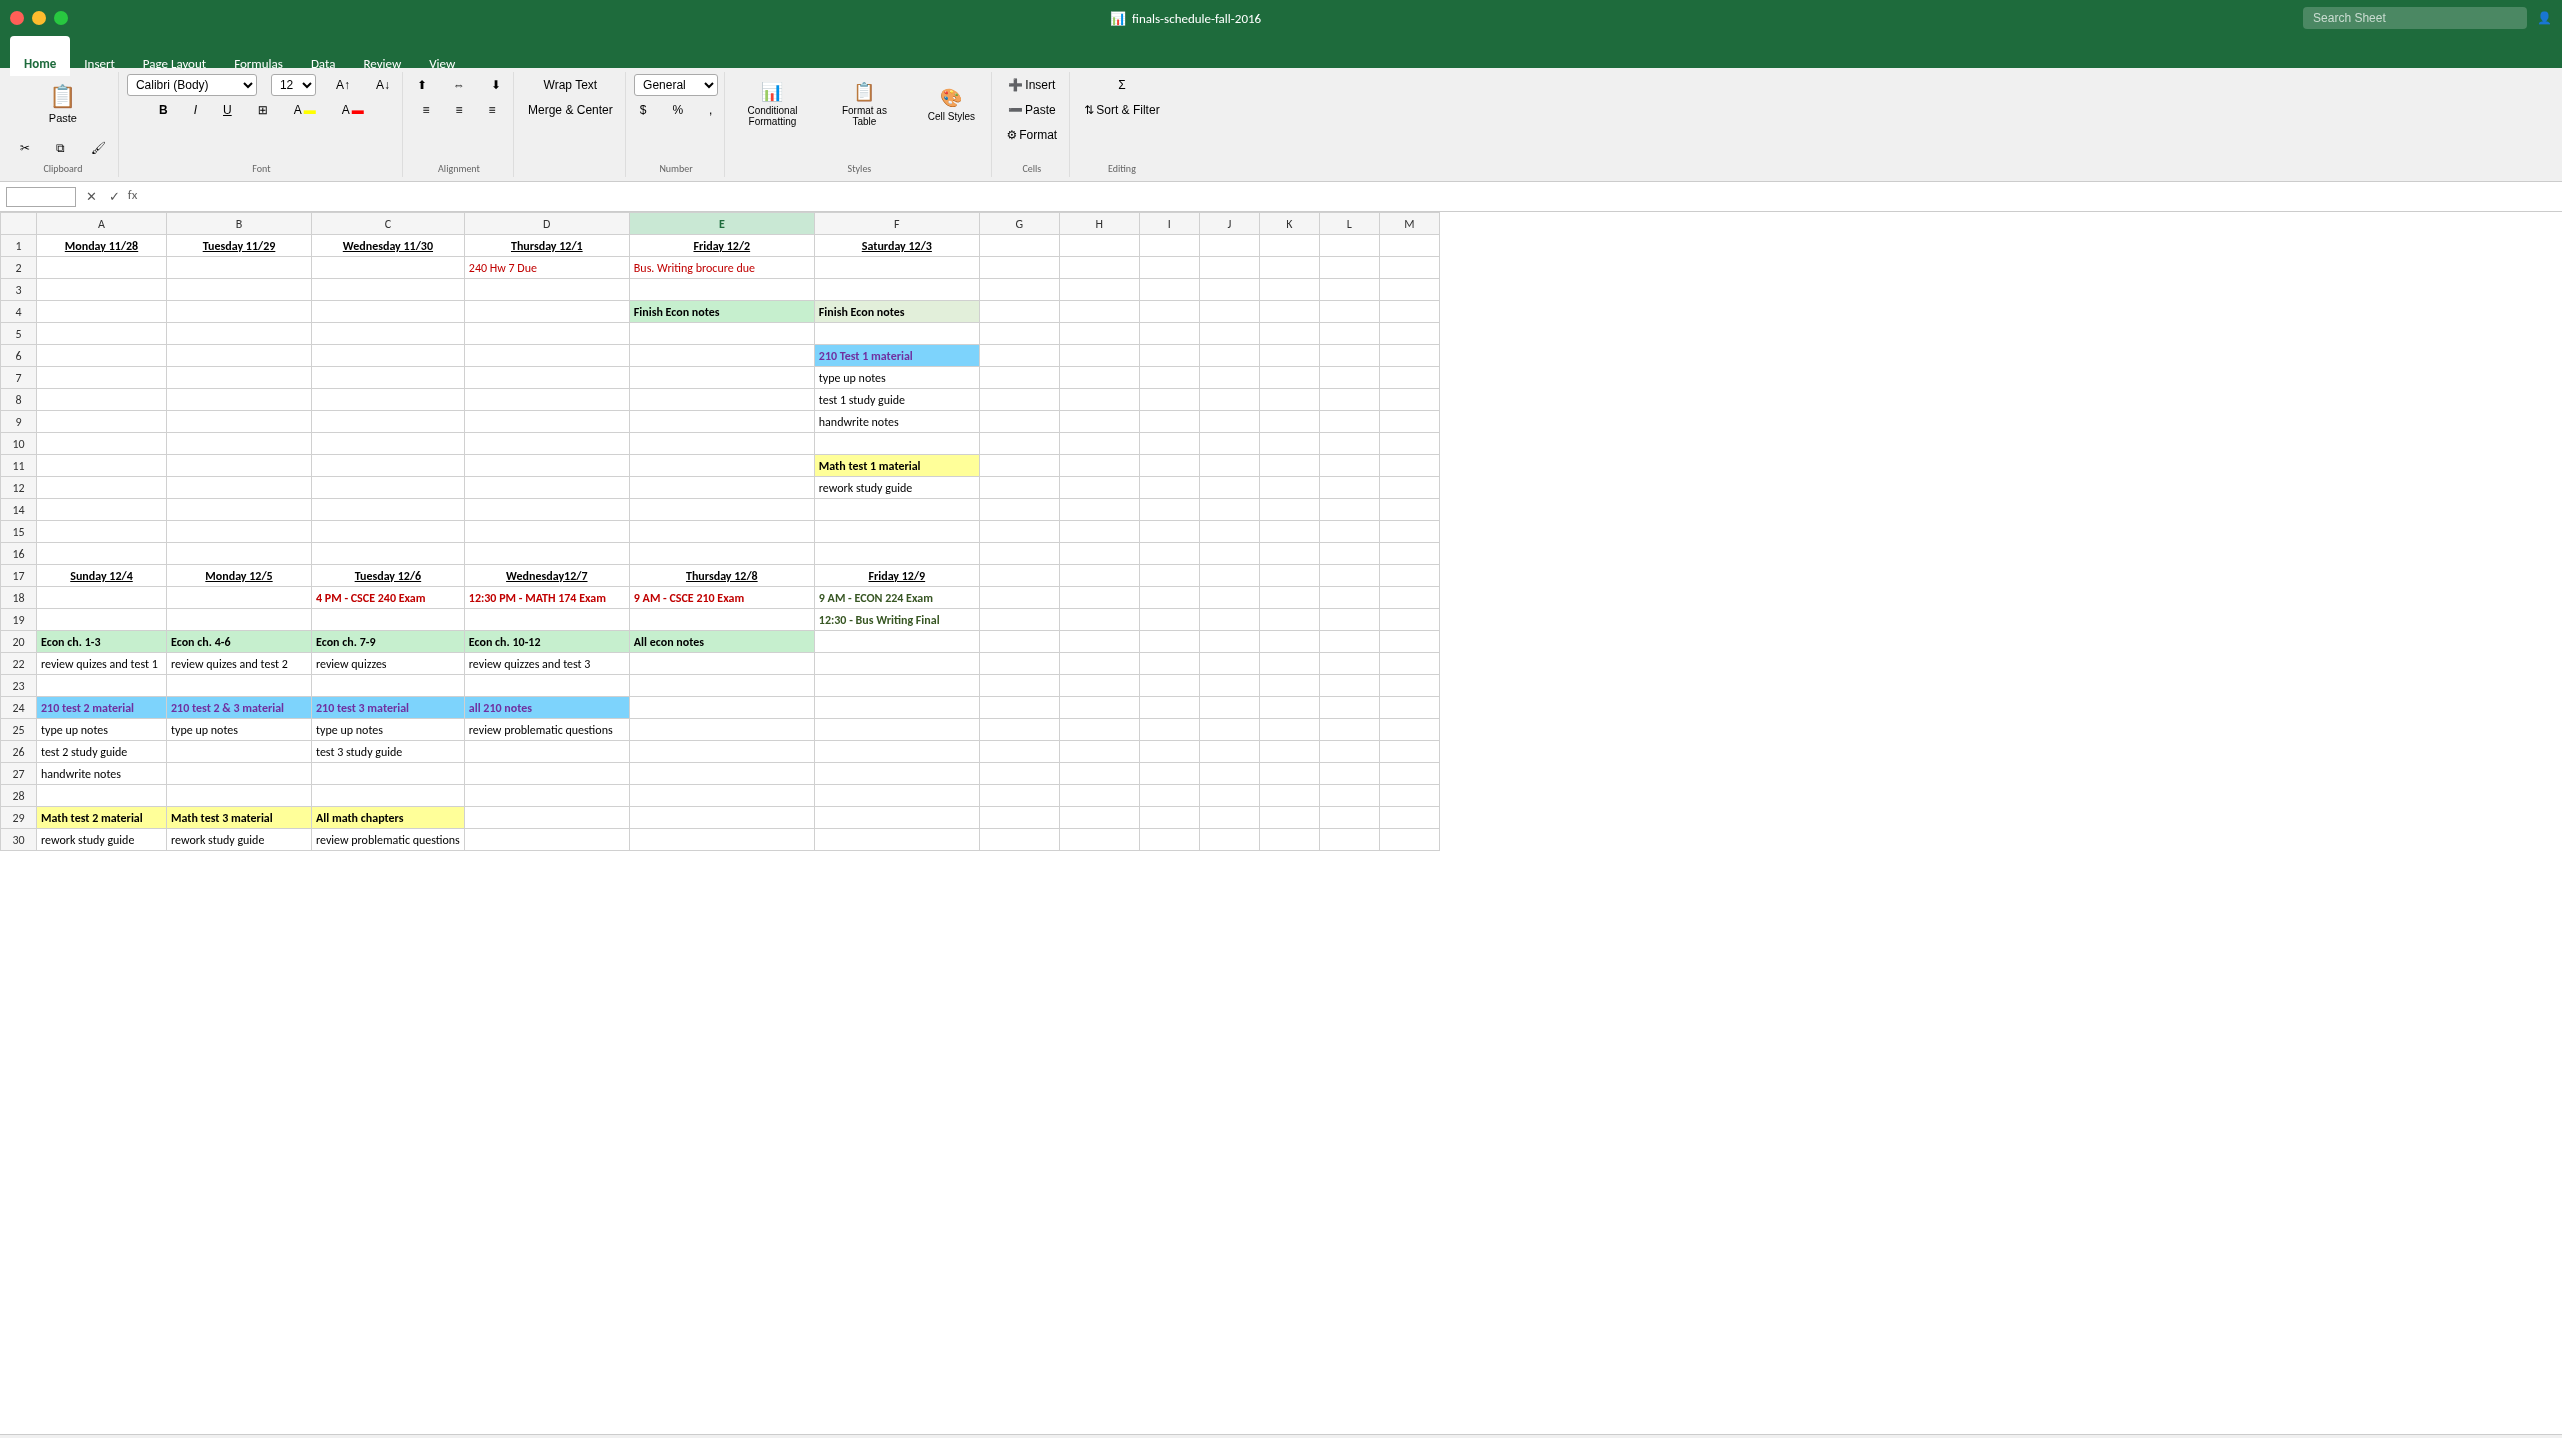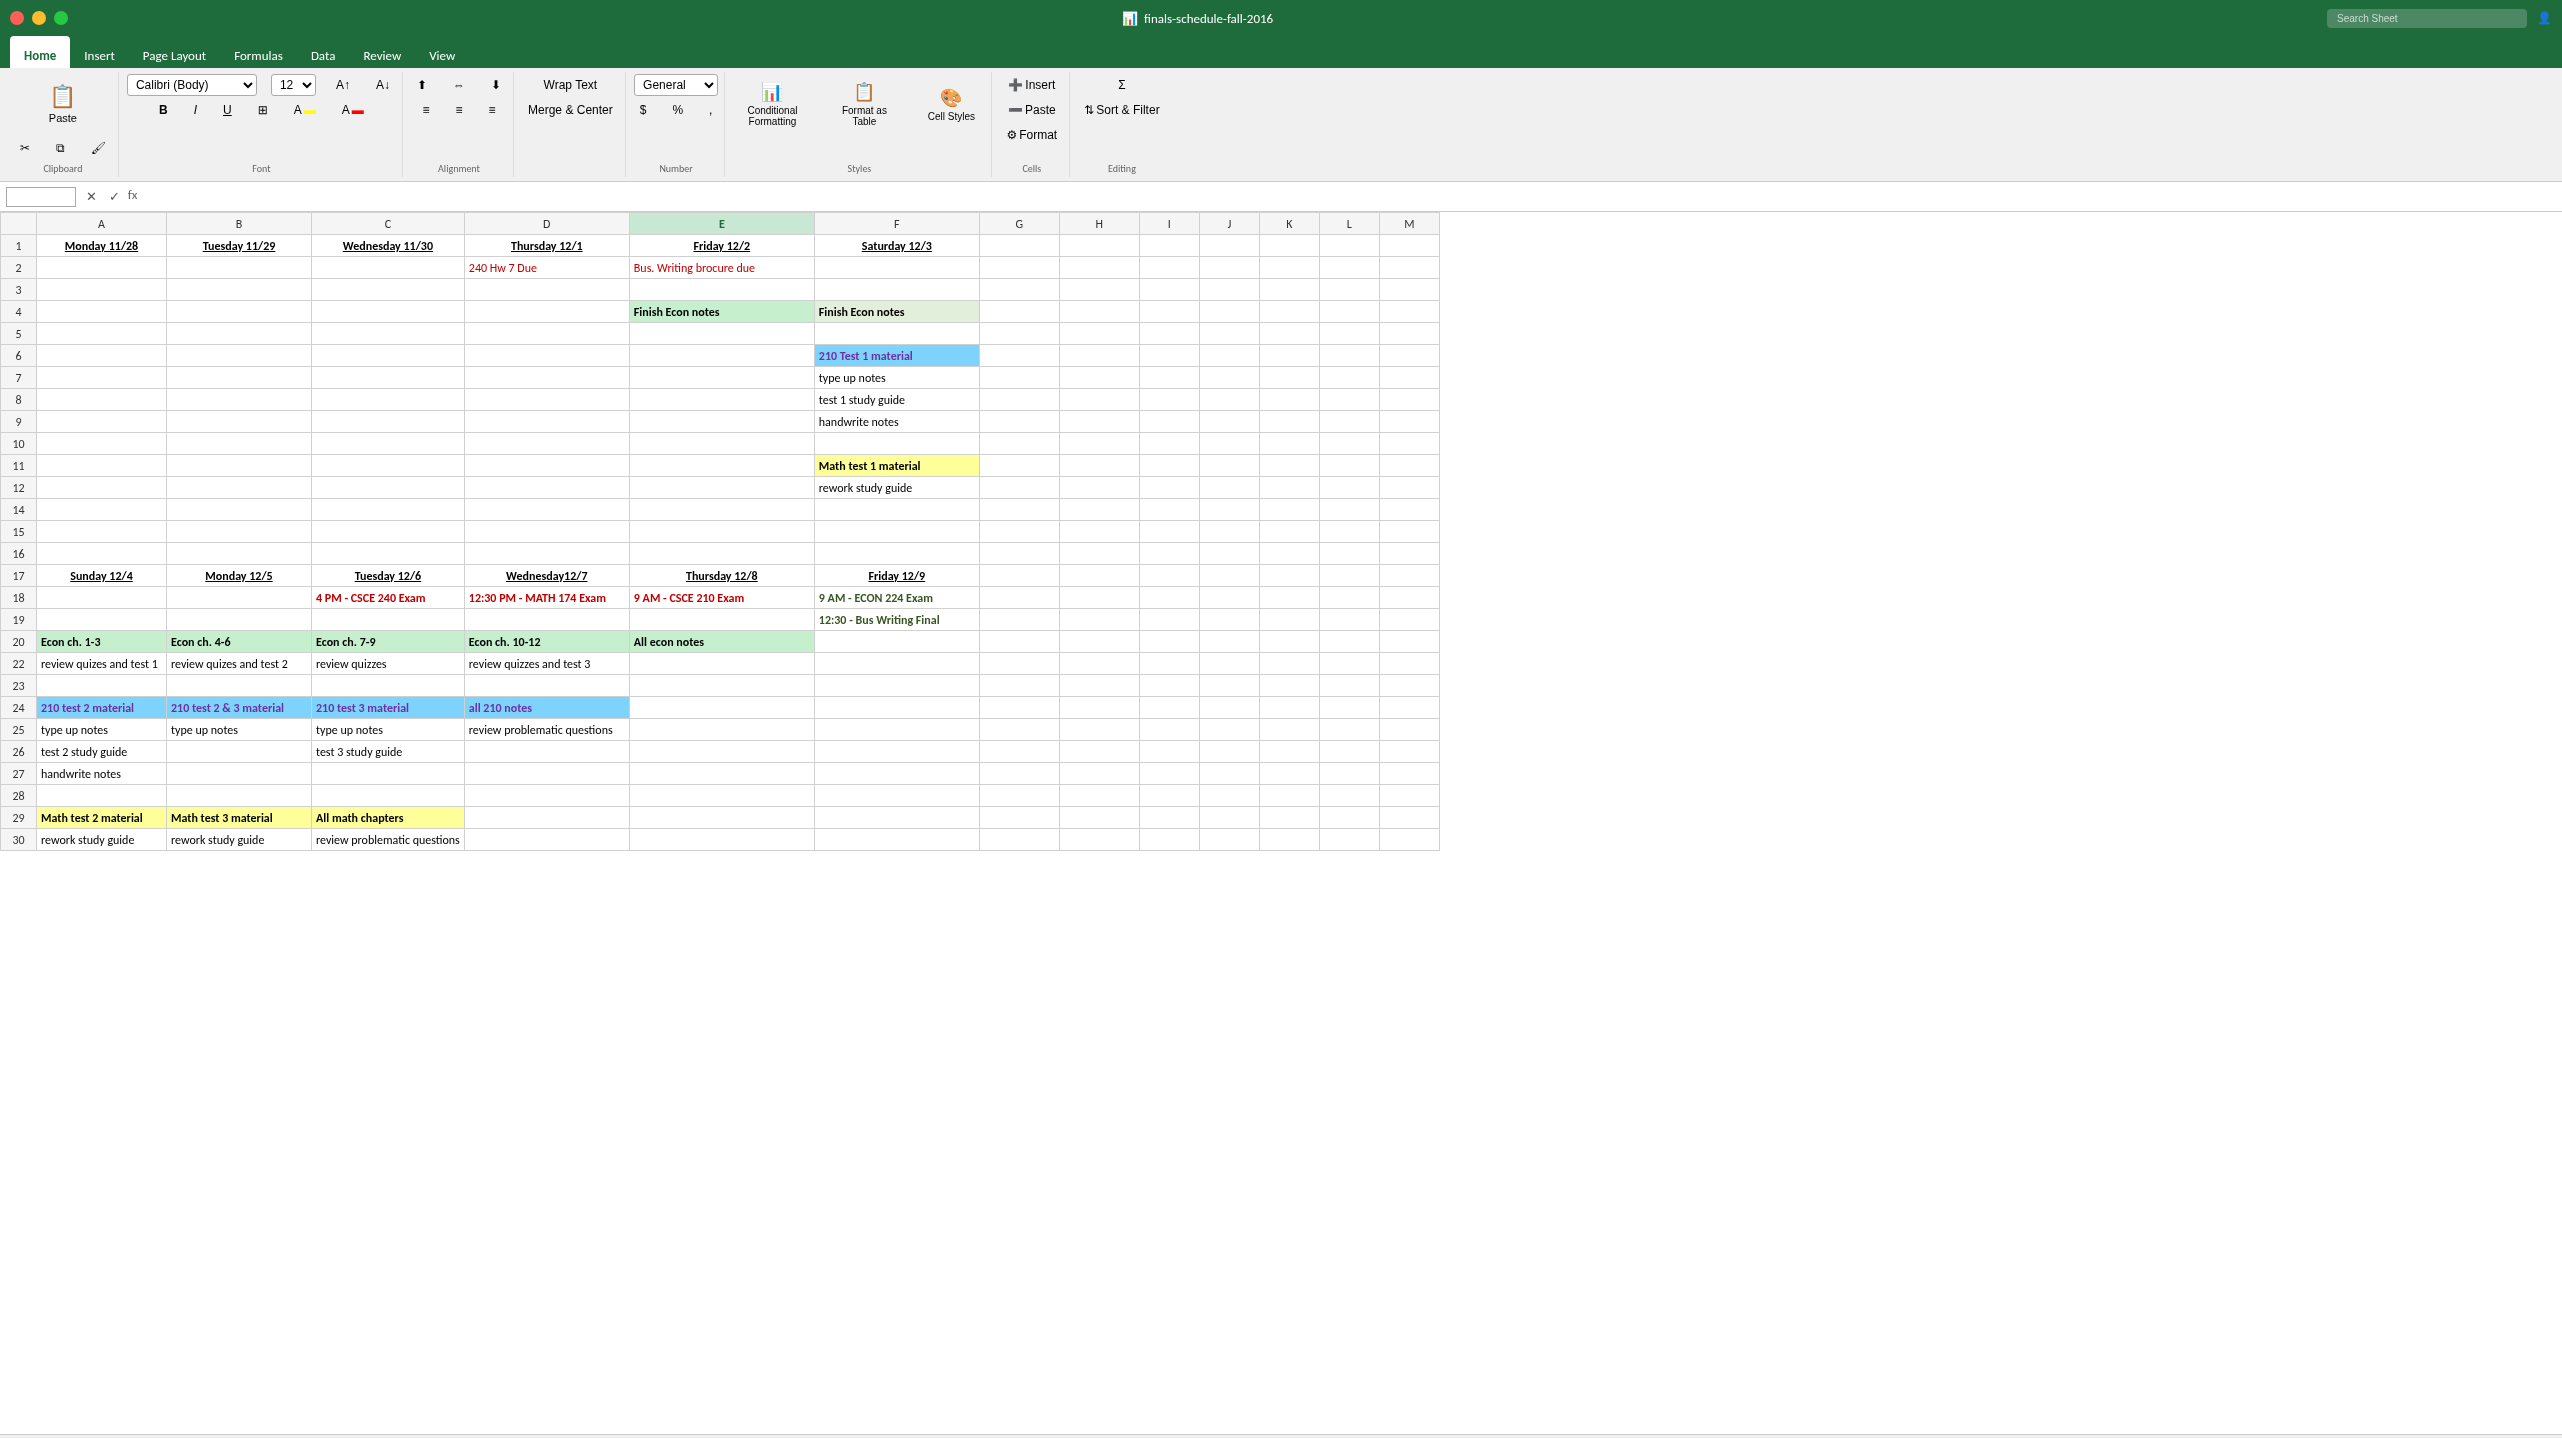--- a/index.html
+++ b/index.html
@@ -21,35 +21,35 @@
     .win-min { background: #febc2e; }
     .win-max { background: #28c840; }
     #title-bar .title { font-size: 13px; font-weight: 500; display: flex; align-items: center; gap: 6px; }
     #title-bar .right-controls { display: flex; align-items: center; gap: 10px; }
     #search-bar {
       background: rgba(255,255,255,0.2);
       border: none;
       border-radius: 4px;
       color: white;
       padding: 4px 10px;
-      width: 200px;
-      font-size: 10px;
+      width: 224px;
+      font-size: 12px;
     }
     #search-bar::placeholder { color: rgba(255,255,255,0.7); }
 
     
     #ribbon-tabs {
       background: #1e6b3c;
       display: flex;
       padding: 0 10px;
       height: 32px;
     }
     .ribbon-tab {
       color: white;
-      padding: 12px 14px;
+      padding: 20px 14px;
       cursor: pointer;
       font-size: 13px;
       border-radius: 4px 4px 0 0;
     }
     .ribbon-tab.active {
       background: white;
       color: #1e6b3c;
       font-weight: 600;
     }
 

